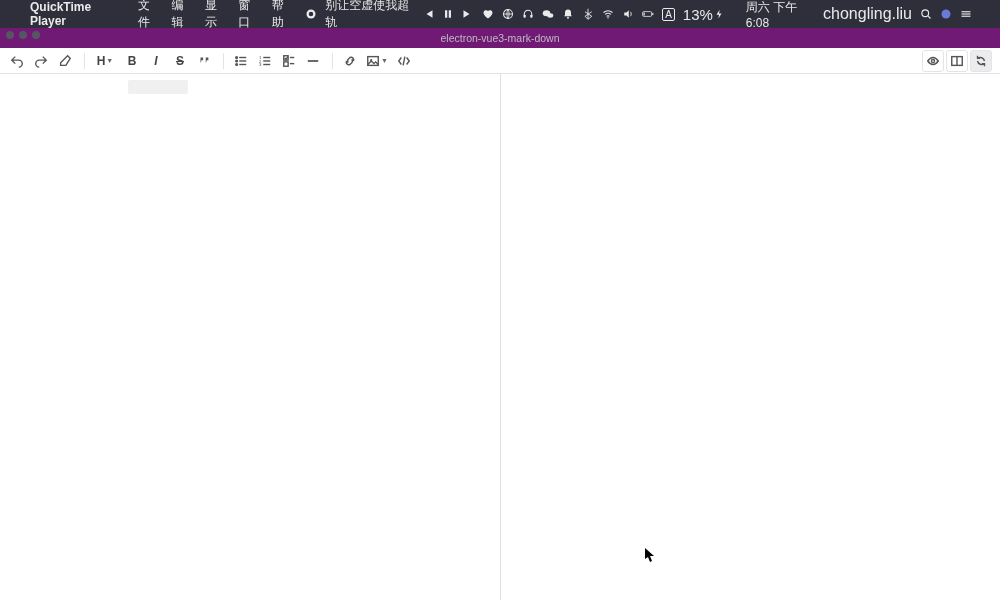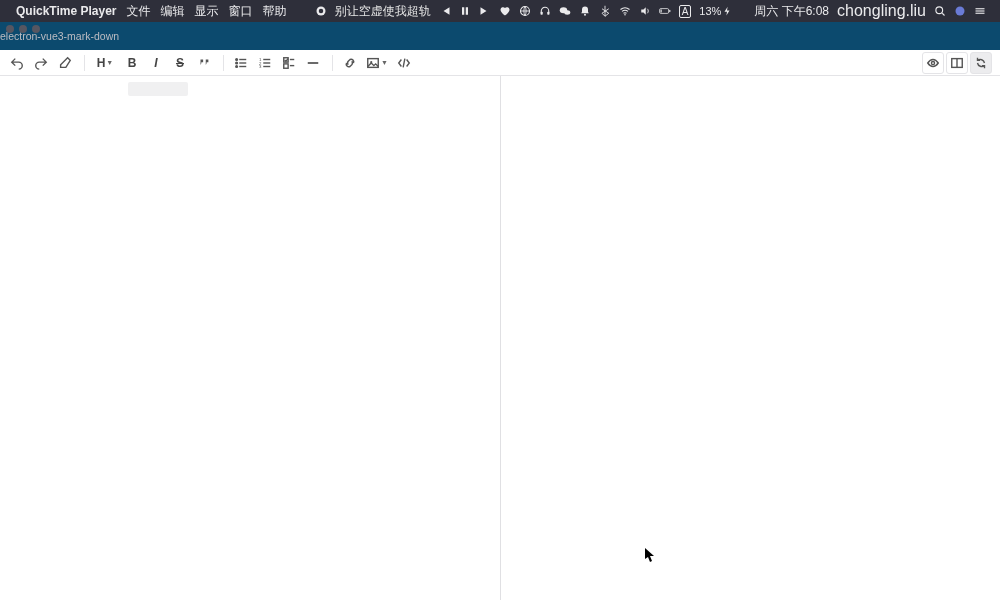--- a/index.html
+++ b/index.html
@@ -5,50 +5,51 @@
   * { margin: 0; padding: 0; box-sizing: border-box; }
   body {
     width: 1000px;
     height: 600px;
     font-family: -apple-system, "Helvetica Neue", Arial, sans-serif;
     overflow: hidden;
     background: #fff;
   }
   
   .menu-bar {
-    height: 22px;
+    height: 28px;
     background: #2e2f3a;
     color: #eaeaec;
     display: flex;
     align-items: center;
     font-size: 12px;
-    padding: 0 6px;
+    padding: 0 20px;
     justify-content: space-between;
     user-select: none;
   }
   .menu-left, .menu-right { display: flex; align-items: center; }
   .menu-left > span, .menu-right > span {
     margin-right: 10px;
     display: inline-flex;
     align-items: center;
   }
   .menu-right > span { margin-right: 8px; margin-left: 0; }
   .apple { font-size: 12px; }
   .app-name { font-weight: 600; }
   .now-playing { color: #e5e5e5; }
   .menu-icon svg { width: 12px; height: 12px; fill: #eaeaec; }
-  .bat-pct { font-size: 11px; }
+  .bat-pct { font-size: 15px; }
   
   .window-title {
-    height: 28px;
-    background: #0c4a6e;
+    height: 20px;
+    background: #701a75;
     color: #bcbcc2;
     font-size: 10.5px;
     display: flex;
     align-items: center;
+    justify-content: center;
     position: relative;
   }
   .traffic {
     position: absolute;
     left: 6px; top: 3px;
     display: flex; gap: 5px;
   }
   .traffic span {
     width: 8px; height: 8px; border-radius: 50%;
     background: #565661;

